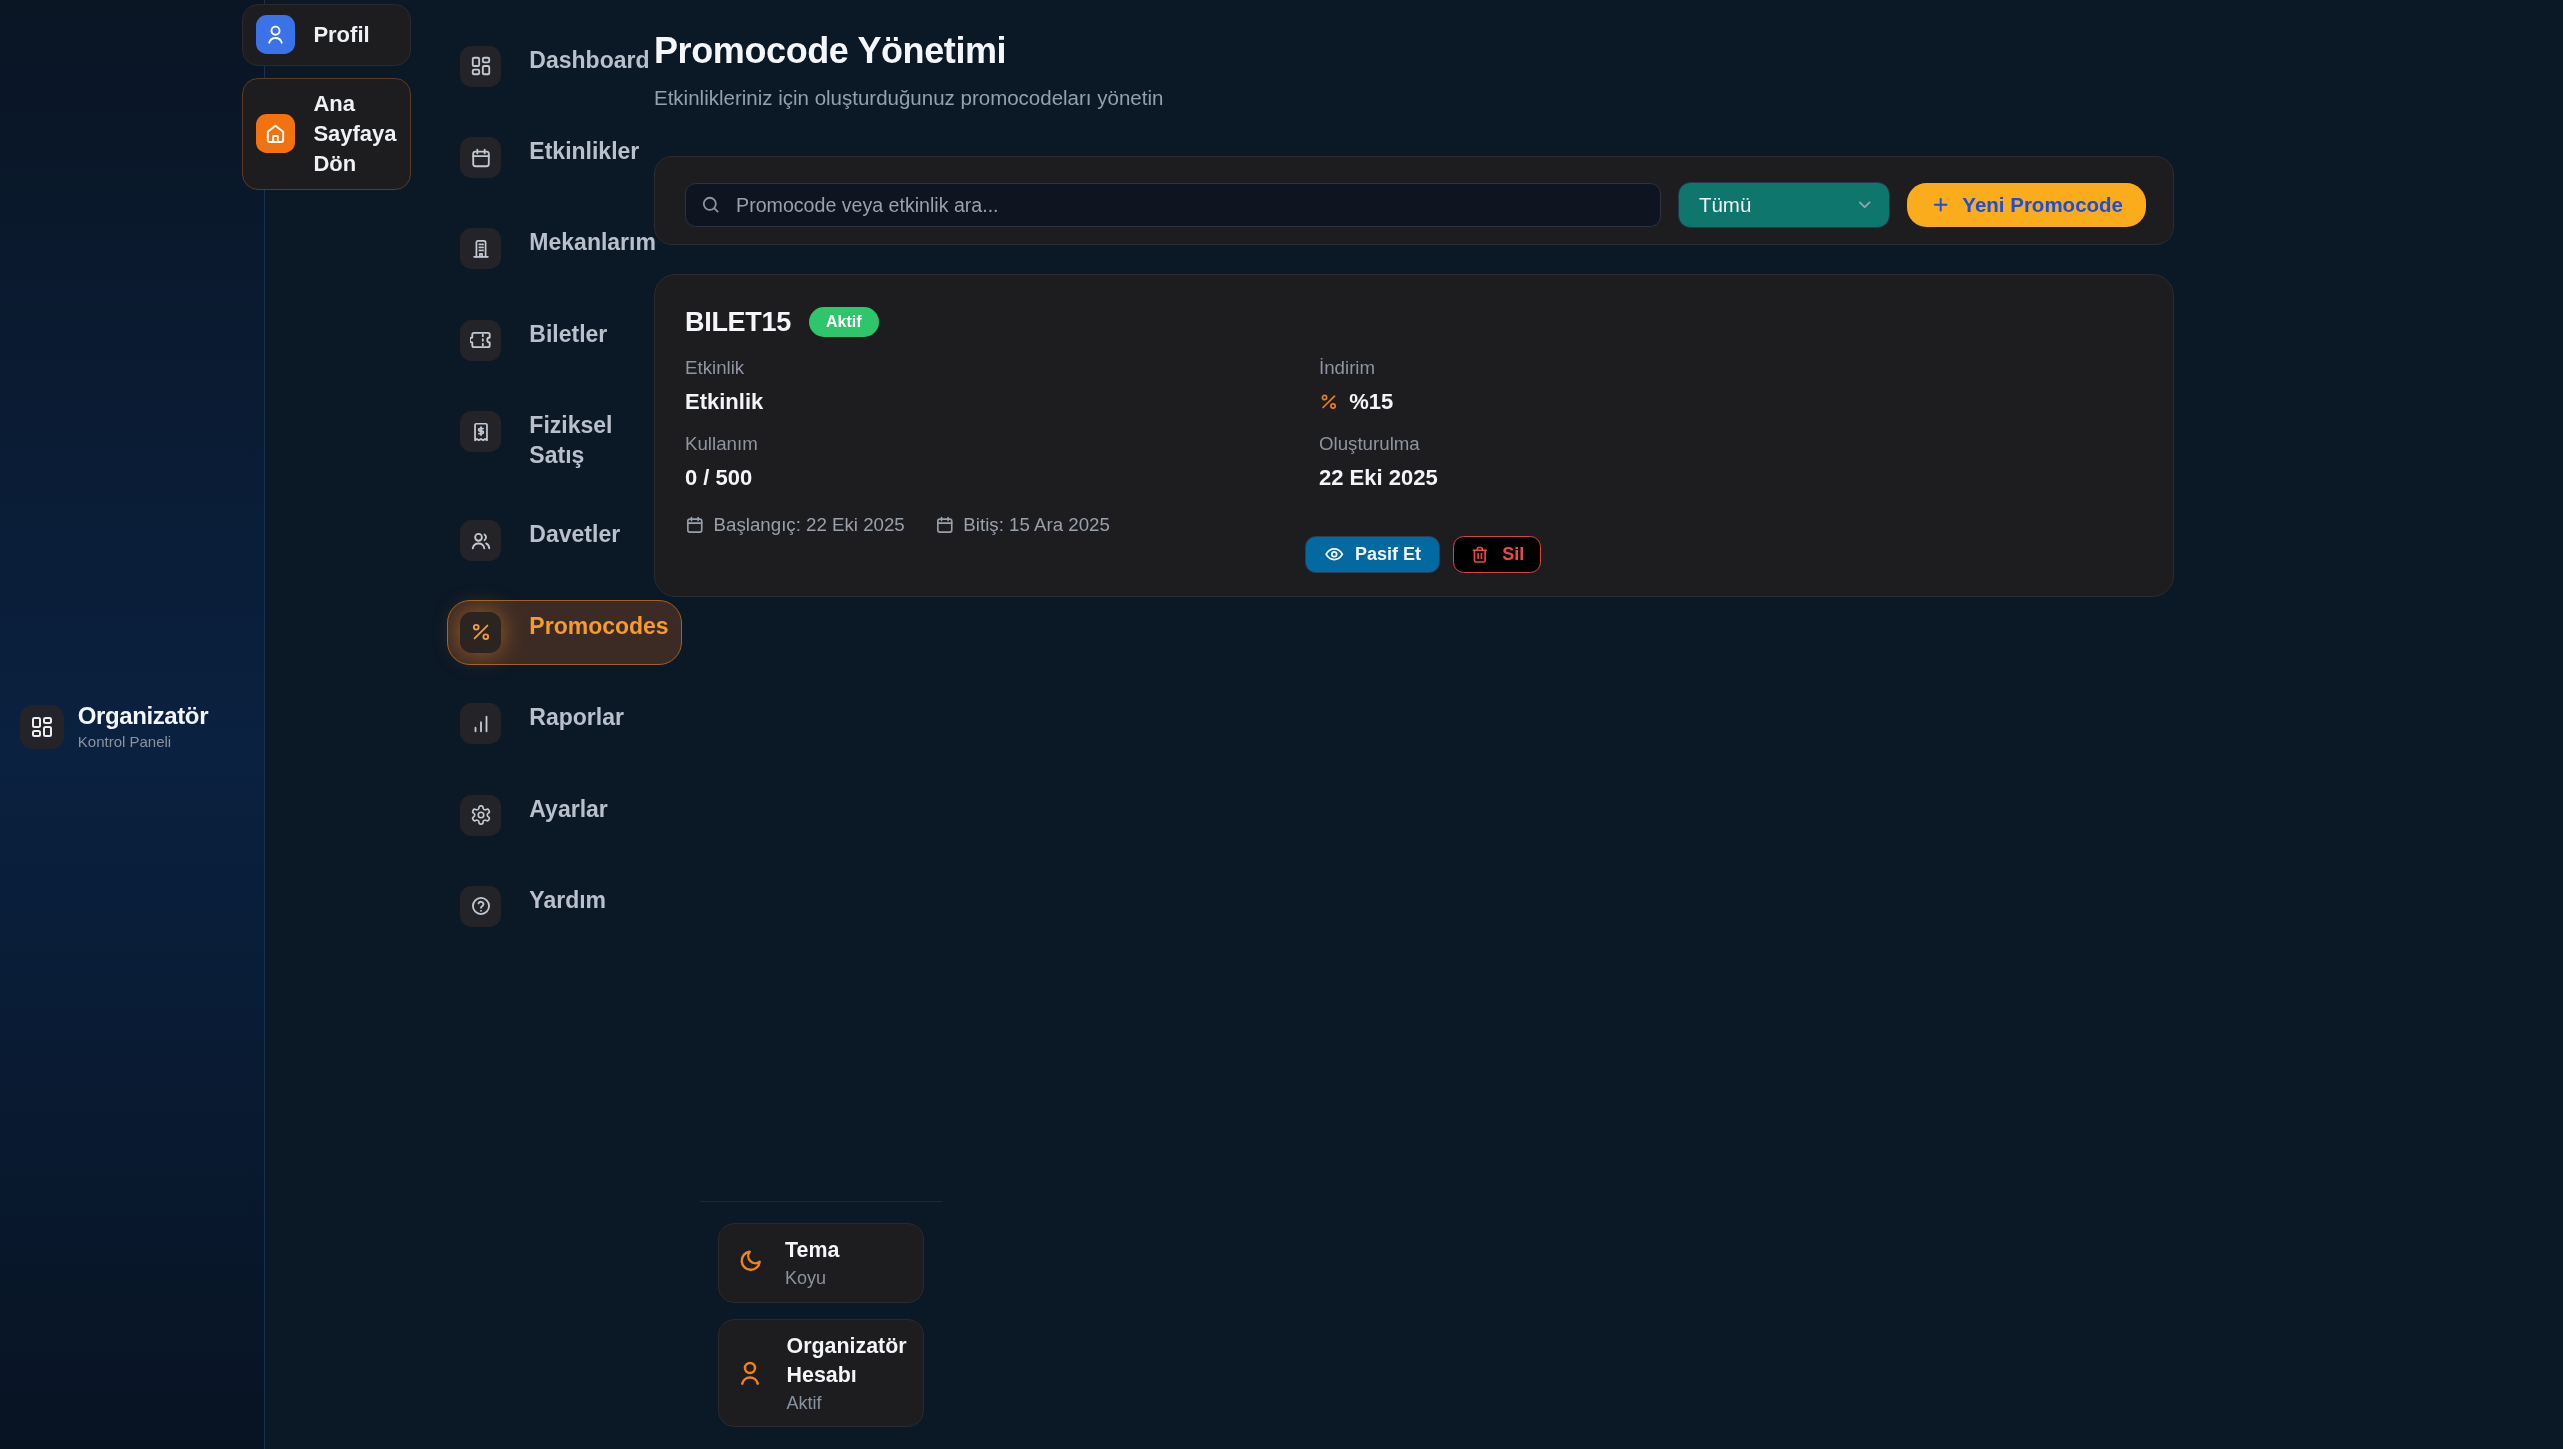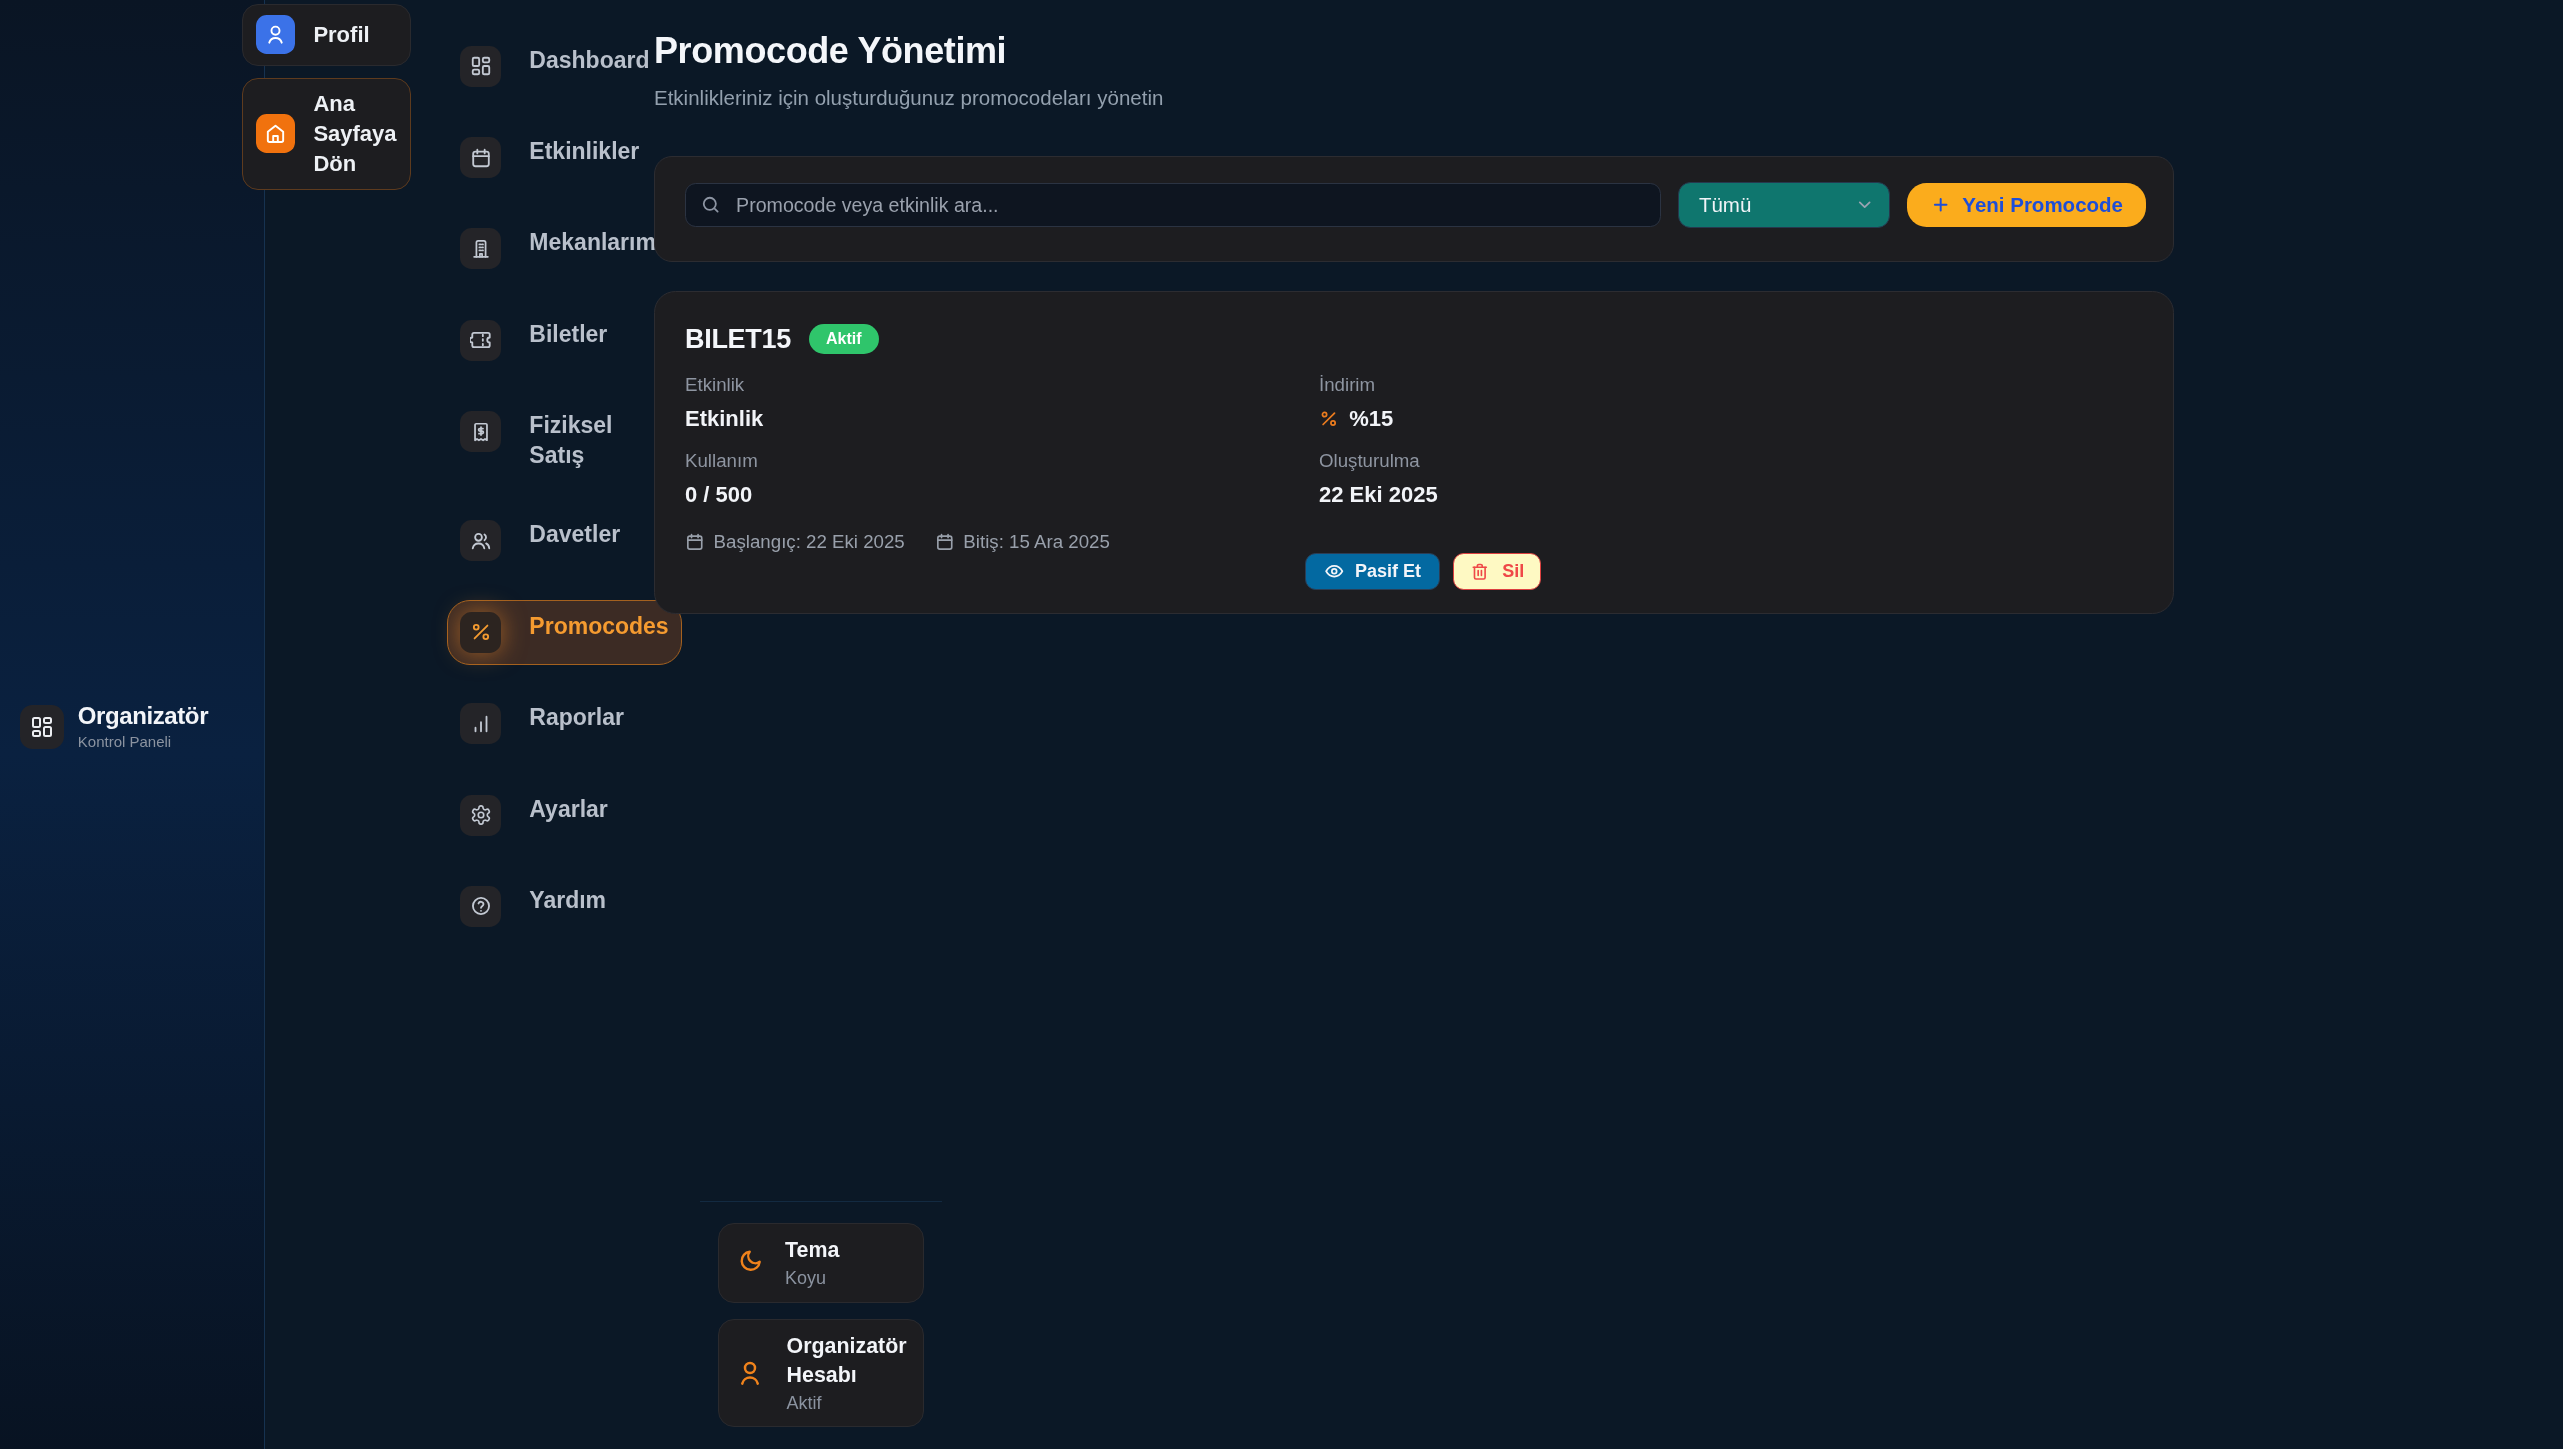--- a/index.html
+++ b/index.html
@@ -57,21 +57,21 @@
   .mini-title { font-size:21.4px; font-weight:bold; color:#f3f5f9; line-height:1.35; }
   .mini-sub { font-size:18px; color:#8b93a0; margin-top:2.7px; }
 
   
   .main { flex:1; height:100%; overflow:hidden; }
   .container { width:1520px; margin:0 auto; padding-top:30px; }
   h1 { font-size:36px; font-weight:bold; color:#f4f6fa; margin:0 0 14.2px; letter-spacing:-0.4px; }
   .subtitle { font-size:20.5px; color:#93a0ae; margin:0 0 46px; }
 
   .toolbar { background:#1d1d20; border:1.8px solid #2c2c31; border-radius:18px;
-    padding:25px 27px 33px 30px; display:flex; align-items:center; gap:17px; }
+    padding:25px 27px 16px 30px; display:flex; align-items:center; gap:17px; }
   .search-box { flex:1; height:44px; background:#0e1520; border:1.8px solid #2b3342;
     border-radius:10.7px; display:flex; align-items:center; padding:0 14.2px; gap:12.5px; color:#8d95a3; }
   .search-box input { flex:1; background:transparent; border:none; outline:none;
     color:#e9edf3; font-size:19.6px; font-family:inherit; }
   .search-box input::placeholder { color:#9aa1ad; }
   .select { width:212px; height:46px; background:#0f766e; border:1.8px solid #26384e;
     border-radius:12.5px; display:flex; align-items:center; justify-content:space-between;
     padding:0 14.2px 0 19.6px; font-size:20.5px; color:#f0f3f7; cursor:pointer; flex:none; }
   .select .chev { color:#9aa4b2; display:flex; }
   .new-btn { height:44px; background:#fbac1c; border:none; border-radius:19.6px;
@@ -90,21 +90,21 @@
   .f-value { font-size:22px; font-weight:bold; color:#f2f4f8; display:flex;
     align-items:center; gap:10.7px; }
   .pct-ico { color:#ec7c1e; display:flex; }
   .promo-dates { margin-top:23px; display:flex; gap:30px; align-items:center;
     color:#99a0ab; font-size:18.7px; }
   .date-item { display:flex; align-items:center; gap:9px; }
   .promo-actions { display:flex; align-items:center; gap:12.5px; margin-left:18px; align-self:center; }
   .ghost-btn { display:flex; align-items:center; gap:10.7px; background:#0369a1;
     border:1.8px solid #2b3e56; border-radius:10.7px; padding:7.1px 18px; color:#f3f5f9;
     font-size:18px; font-weight:bold; cursor:pointer; font-family:inherit; }
-  .danger-btn { display:flex; align-items:center; gap:13px; background:#fef9c3;
+  .danger-btn { display:flex; align-items:center; gap:13px; background:#000000;
     border:1.8px solid #dd4040; border-radius:10.7px; padding:7.1px 16px; color:#ef4848;
     font-size:18px; font-weight:bold; cursor:pointer; font-family:inherit; }
   svg { display:block; }
 </style>
 </head>
 <body>
 
 <div class="app">
 
   <aside class="sidebar">

